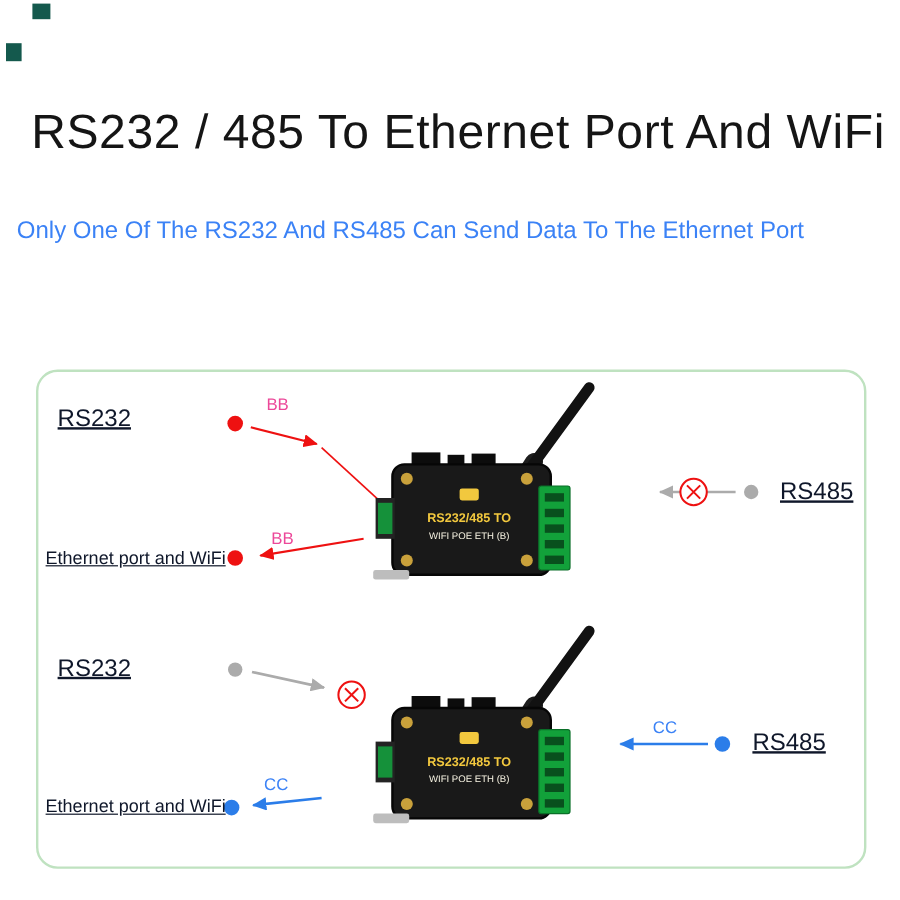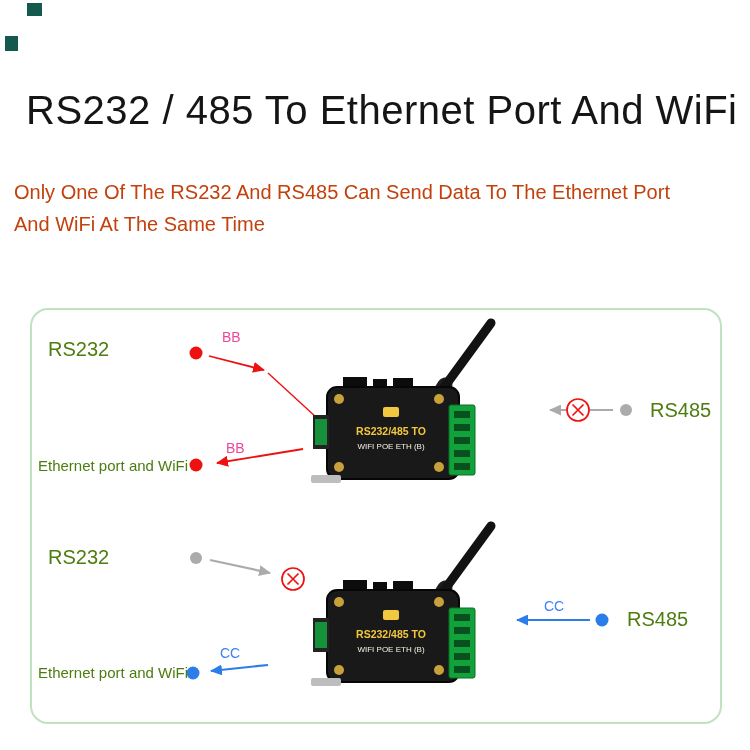--- a/index.html
+++ b/index.html
@@ -10,34 +10,34 @@
     font-family: "Liberation Sans", sans-serif;
     overflow: hidden;
   }
   .title {
     position: absolute; left: 10px; top: 72px; width: 740px;
     font-size: 40px; font-weight: 400; color: #151515;
     letter-spacing: 0.5px; white-space: nowrap; margin: 16px;
   }
   .subtitle {
     position: absolute; left: 14px; top: 176px;
-    font-size: 20px; color: #c2410c; line-height: 1.62; margin: 0;
+    font-size: 20px; color: #3b82f6; line-height: 1.62; margin: 0;
   }
   .diagram-box {
     position: absolute; left: 30px; top: 308px;
     width: 688px; height: 412px;
     border: 2px solid #bfe2c0; border-radius: 18px;
     background: #ffffff;
   }
   .wires {
     position: absolute; left: 30px; top: 308px;
     width: 688px; height: 412px;
   }
   .lbl { position: absolute; white-space: nowrap; }
-  .green { color: #4d7c0f; }
+  .green { color: #0f172a; text-decoration: underline; }
   .red   { color: #ec4899; }
   .blue  { color: #3b82f6; }
   .fs20 { font-size: 20px; }
   .fs15 { font-size: 15px; }
   .fs14 { font-size: 14px; }
   .device { position: absolute; width: 220px; height: 170px; }
   .device-top    { left: 285px; top: 315px; }
   .device-bottom { left: 285px; top: 518px; }
   .device text { font-family: "Liberation Sans", sans-serif; }
   .artifact { position: absolute; background: #14594d; }
@@ -45,21 +45,20 @@
 </head>
 <body>
 
 <div class="artifact" style="left:27px;top:3px;width:15px;height:13px;"></div>
 <div class="artifact" style="left:5px;top:36px;width:13px;height:15px;"></div>
 
 <h1 class="title">RS232 / 485 To Ethernet Port And WiFi</h1>
 
 <p class="subtitle">
   <span>Only One Of The RS232 And RS485 Can Send Data To The Ethernet Port</span><br>
-  <span>And WiFi At The Same Time</span>
 </p>
 
 <div class="diagram-box"></div>
 
 <svg class="wires" viewBox="0 0 688 412">
   <defs>
     <marker id="ah-red" markerUnits="userSpaceOnUse" markerWidth="13" markerHeight="11" refX="11" refY="5.5" orient="auto">
       <path d="M0,0 L12,5.5 L0,11 Z" fill="#ee1111"></path>
     </marker>
     <marker id="ah-gray" markerUnits="userSpaceOnUse" markerWidth="13" markerHeight="11" refX="11" refY="5.5" orient="auto">

